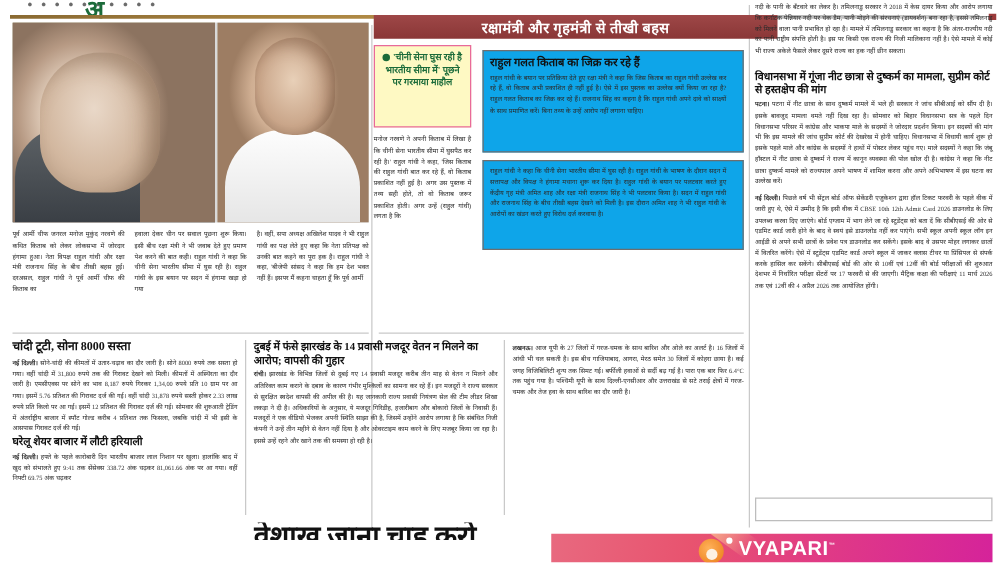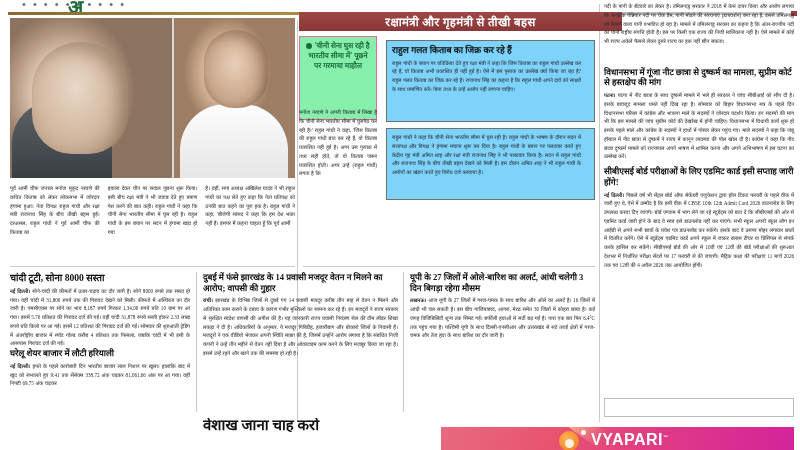--- a/index.html
+++ b/index.html
@@ -104,36 +104,36 @@
   
   .banner {
     position: absolute; left: 299px; top: 12px; width: 323px; height: 19px;
     background: linear-gradient(to bottom,#9e4747,#8a3737);
     color: #fff; display: flex; align-items: center; justify-content: center;
     font-family: "Liberation Serif", serif; font-weight: bold; font-size: 11.5px;
     letter-spacing: .4px;
   }
 
   .pullquote {
-    position: absolute; left: 299px; top: 36px; width: 78px; height: 84px;
-    border: 1.4px solid #e86a9a; background: #86efac;
+    position: absolute; left: 299px; top: 36px; width: 78px; height: 66px;
+    border: 1.4px solid #e86a9a; background: #fef9c3;
     padding: 4px 4px 3px 4px;
     font-family: "Liberation Serif", serif;
     font-weight: bold; font-size: 7.4px; line-height: 1.32; color: #1b6b3a;
     text-align: center;
   }
   .bullet { display:inline-block; width:6px; height:6px; border-radius:50%;
             background:#1b6b3a; margin-right:2px; vertical-align:-1px; }
 
   .pull-body {
     position: absolute; left: 299px; top: 108px; width: 78px; height: 150px;
   }
 
   .boxed {
-    position: absolute; border: 1px solid #6e6e6e; background: #7dd3fc;
+    position: absolute; border: 1px solid #6e6e6e; background: #0ea5e9;
     padding: 4px 13px 4px 5px;
   }
   .box-title {
     font-family: "Liberation Serif", serif; font-weight: bold;
     font-size: 9px; line-height: 1.28; color: #111; margin-bottom: 2px;
   }
   .box1 { left: 386px; top: 40px; width: 209px; height: 82px; }
   .box2 { left: 386px; top: 128px; width: 209px; height: 72px; }
 
   .centre-lower { position: absolute; left: 203px; top: 272px; width: 195px; }
@@ -163,21 +163,21 @@
   .ad-word {
     position:absolute; left:150px; top:4px;
     font-family:"Liberation Sans", sans-serif; font-weight:bold; font-size:16px;
     color:#ffffff; letter-spacing:.5px;
   }
   .ad-tm { font-size:5px; vertical-align:super; }
 
   .bottom-big {
     position: absolute; left: 203px; top: 418px; width: 230px;
     font-family: "Liberation Serif", serif; font-weight: bold;
-    font-size: 15px; color: #111; line-height: 1; white-space: nowrap;
+    font-size: 23px; color: #111; line-height: 1; white-space: nowrap;
     overflow: hidden;
   }
   .bottom-cut { position:absolute; left:203px; top:432px; width:240px; height:18px;
                 background:#fff; }
   .empty-box {
     position:absolute; left:604px; top:398px; width:190px; height:19px;
     border:1px solid #bdbdbd; background:#fff;
   }
 </style>
 </head>
@@ -239,38 +239,36 @@
   </div>
 
   <div class="centre-lower">
     <div class="headline h-md">दुबई में फंसे झारखंड के 14 प्रवासी मजदूर वेतन न मिलने का आरोप; वापसी की गुहार</div>
     <div class="body-text" style="margin-top:3px;">
       <span class="lead">रांची।</span><span> झारखंड के विभिन्न जिलों से दुबई गए 14 प्रवासी मजदूर करीब तीन माह से वेतन न मिलने और अतिरिक्त काम कराने के दबाव के कारण गंभीर मुश्किलों का सामना कर रहे हैं। इन मजदूरों ने राज्य सरकार से सुरक्षित स्वदेश वापसी की अपील की है। यह जानकारी राज्य प्रवासी नियंत्रण सेल की टीम लीडर शिखा लकड़ा ने दी है। अधिकारियों के अनुसार, ये मजदूर गिरिडीह, हजारीबाग और बोकारो जिलों के निवासी हैं। मजदूरों ने एक वीडियो भेजकर अपनी स्थिति साझा की है, जिसमें उन्होंने आरोप लगाया है कि संबंधित निजी कंपनी ने उन्हें तीन महीने से वेतन नहीं दिया है और ओवरटाइम काम करने के लिए मजबूर किया जा रहा है। इससे उन्हें रहने और खाने तक की समस्या हो रही है।</span>
     </div>
   </div>
 
   <div style="position:absolute; left:410px; top:272px; width:185px;">
-    <div class="headline h-md">यूपी के 27 जिलों में ओले-बारिश का अलर्ट, आंधी चलेगी 3 दिन बिगड़ा रहेगा मौसम</div>
     <div class="body-text" style="margin-top:3px;">
       <span class="lead">लखनऊ।</span><span> आज यूपी के 27 जिलों में गरज-चमक के साथ बारिश और ओले का अलर्ट है। 16 जिलों में आंधी भी चल सकती है। इस बीच गाजियाबाद, आगरा, मेरठ समेत 30 जिलों में कोहरा छाया है। कई जगह विजिबिलिटी शून्य तक सिमट गई। बर्फीली हवाओं से सर्दी बढ़ गई है। पारा एक बार फिर 6.4°C तक पहुंच गया है। पश्चिमी यूपी के साथ दिल्ली-एनसीआर और उत्तराखंड से सटे तराई क्षेत्रों में गरज-चमक और तेज हवा के साथ बारिश का दौर जारी है।</span>
     </div>
   </div>
 
   <div class="right-col">
     <div class="body-text right-pad">नदी के पानी के बँटवारे का लेकर है। तमिलनाडु सरकार ने 2018 में केस दायर किया और आरोप लगाया कि कर्नाटक पेन्नियार नदी पर चेक डैम, पानी मोड़ने की संरचनाएं (डायवर्शन) बना रहा है, इससे तमिलनाडु को मिलने वाला पानी प्रभावित हो रहा है। मामले में तमिलनाडु सरकार का कहना है कि अंतर-राज्यीय नदी का पानी राष्ट्रीय संपत्ति होती है। इस पर किसी एक राज्य की निजी मालिकाना नहीं है। ऐसे मामले में कोई भी राज्य अकेले फैसले लेकर दूसरे राज्य का हक नहीं छीन सकता।</div>
 
-    <div style="margin-top:21px;">
+    <div style="margin-top:10px;">
       <div class="headline h-md">विधानसभा में गूंजा नीट छात्रा से दुष्कर्म का मामला, सुप्रीम कोर्ट से हस्तक्षेप की मांग</div>
       <div class="body-text" style="margin-top:3px;">
         <span class="lead">पटना।</span><span> पटना में नीट छात्रा के साथ दुष्कर्म मामले में भले ही सरकार ने जांच सीबीआई को सौंप दी है। इसके बावजूद मामला थमते नहीं दिख रहा है। सोमवार को बिहार विधानसभा सत्र के पहले दिन विधानसभा परिसर में कांग्रेस और भाकपा माले के सदस्यों ने जोरदार प्रदर्शन किया। इन सदस्यों की मांग भी कि इस मामले की जांच सुप्रीम कोर्ट की देखरेख में होनी चाहिए। विधानसभा में विधायी कार्य शुरू हो इसके पहले माले और कांग्रेस के सदस्यों ने हाथों में पोस्टर लेकर पहुंच गए। माले सदस्यों ने कहा कि जंबू हॉस्टल में नीट छात्रा से दुष्कर्म ने राज्य में कानून व्यवस्था की पोल खोल दी है। कांग्रेस ने कहा कि नीट छात्रा दुष्कर्म मामले को राज्यपाल अपने भाषण में शामिल करना और अपने अभिभाषण में इस घटना का उल्लेख करें।</span>
       </div>
     </div>
 
     <div style="margin-top:5px;">
-      <div class="headline h-md">सीबीएसई बोर्ड परीक्षाओं के लिए एडमिट कार्ड इसी सप्ताह जारी होंगे!</div>
       <div class="body-text" style="margin-top:3px;">
         <span class="lead">नई दिल्ली।</span><span> पिछले वर्ष भी सेंट्रल बोर्ड ऑफ सेकेंडरी एजुकेशन द्वारा हॉल टिकट फरवरी के पहले वीक में जारी हुए थे, ऐसे में उम्मीद है कि इसी वीक में CBSE 10th 12th Admit Card 2026 डाउनलोड के लिए उपलब्ध करवा दिए जाएंगे। बोर्ड एग्जाम में भाग लेने जा रहे स्टूडेंट्स को बता दें कि सीबीएसई की ओर से एडमिट कार्ड जारी होने के बाद वे स्वयं इसे डाउनलोड नहीं कर पाएंगे। सभी स्कूल अपनी स्कूल लॉग इन आईडी से अपने सभी छात्रों के प्रवेश पत्र डाउनलोड कर सकेंगे। इसके बाद वे उसपर मोहर लगाकर छातों में वितरित करेंगे। ऐसे में स्टूडेंट्स एडमिट कार्ड अपने स्कूल में जाकर क्लास टीचर या प्रिंसिपल से संपर्क करके हासिल कर सकेंगे। सीबीएसई बोर्ड की ओर से 10वीं एवं 12वीं की बोर्ड परीक्षाओं की शुरुआत देशभर में निर्धारित परीक्षा सेंटरों पर 17 फरवरी से की जाएगी। मैट्रिक कक्षा की परीक्षाएं 11 मार्च 2026 तक एवं 12वीं की 4 अप्रैल 2026 तक आयोजित होंगी।</span>
       </div>
     </div>
   </div>
 
   <div class="empty-box"></div>
 
   <div class="bottom-big">वेशाख जाना चाह करो</div>
   <div class="bottom-cut"></div>

